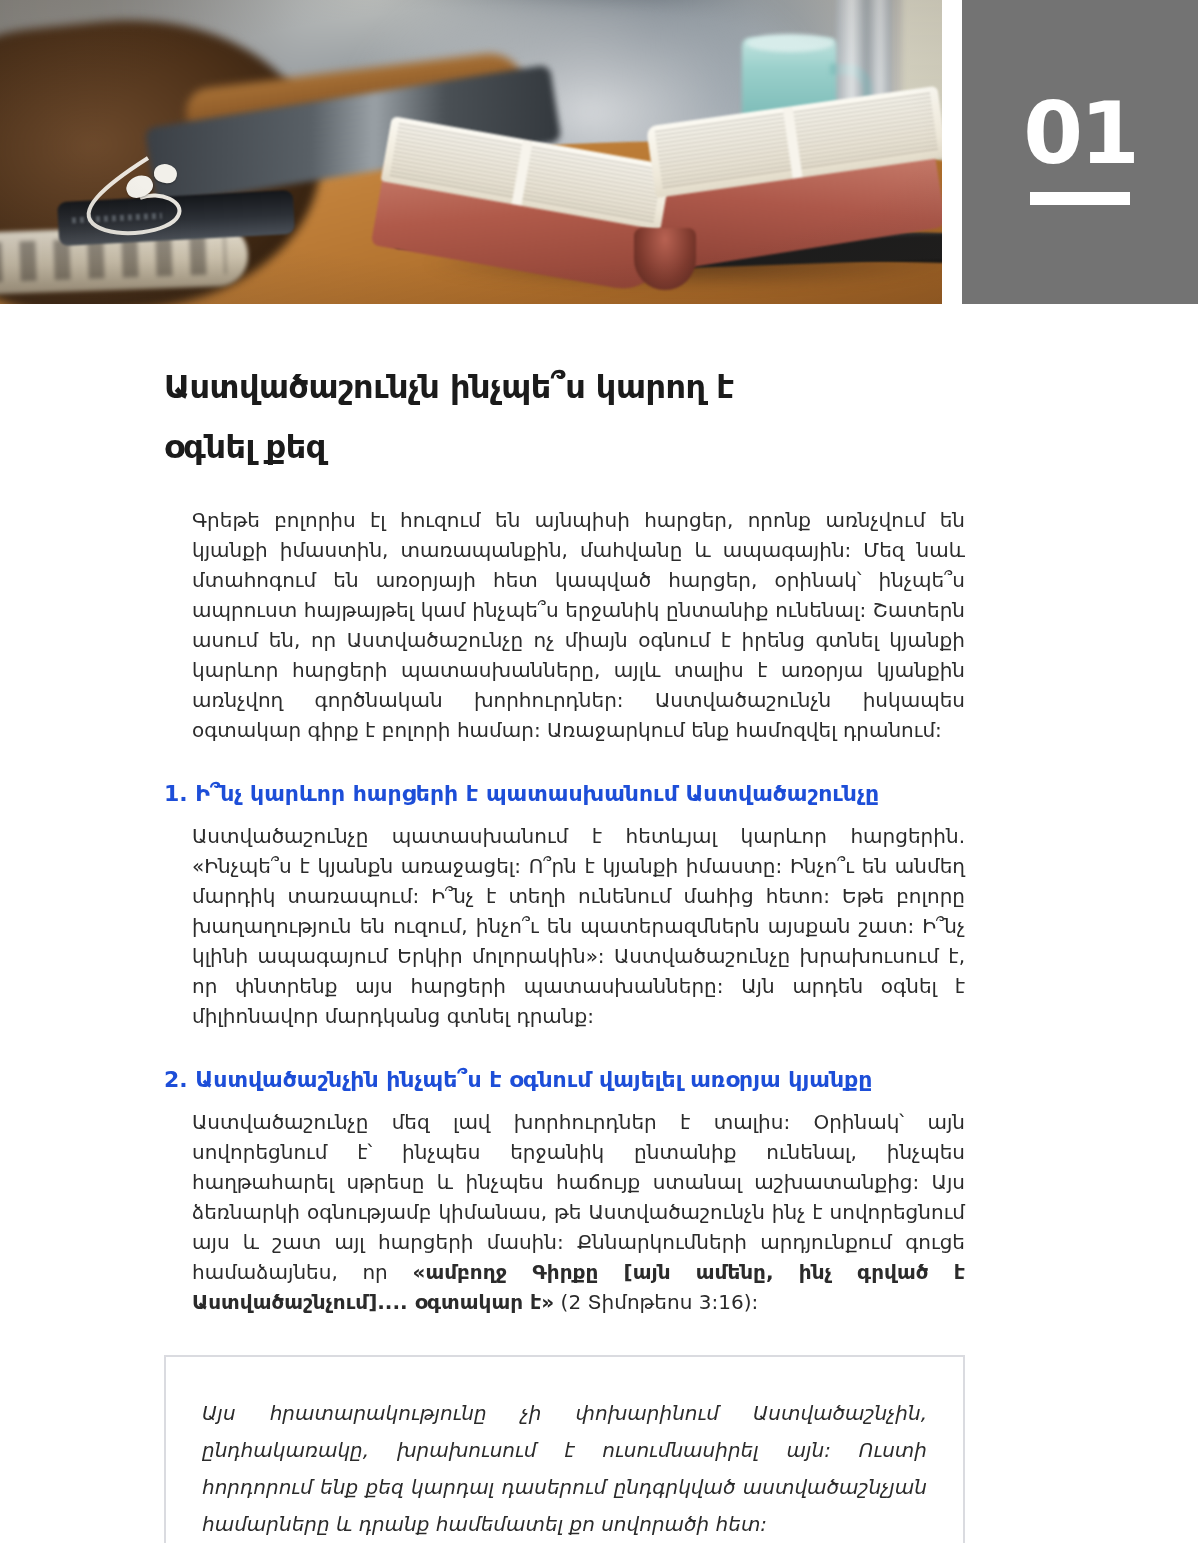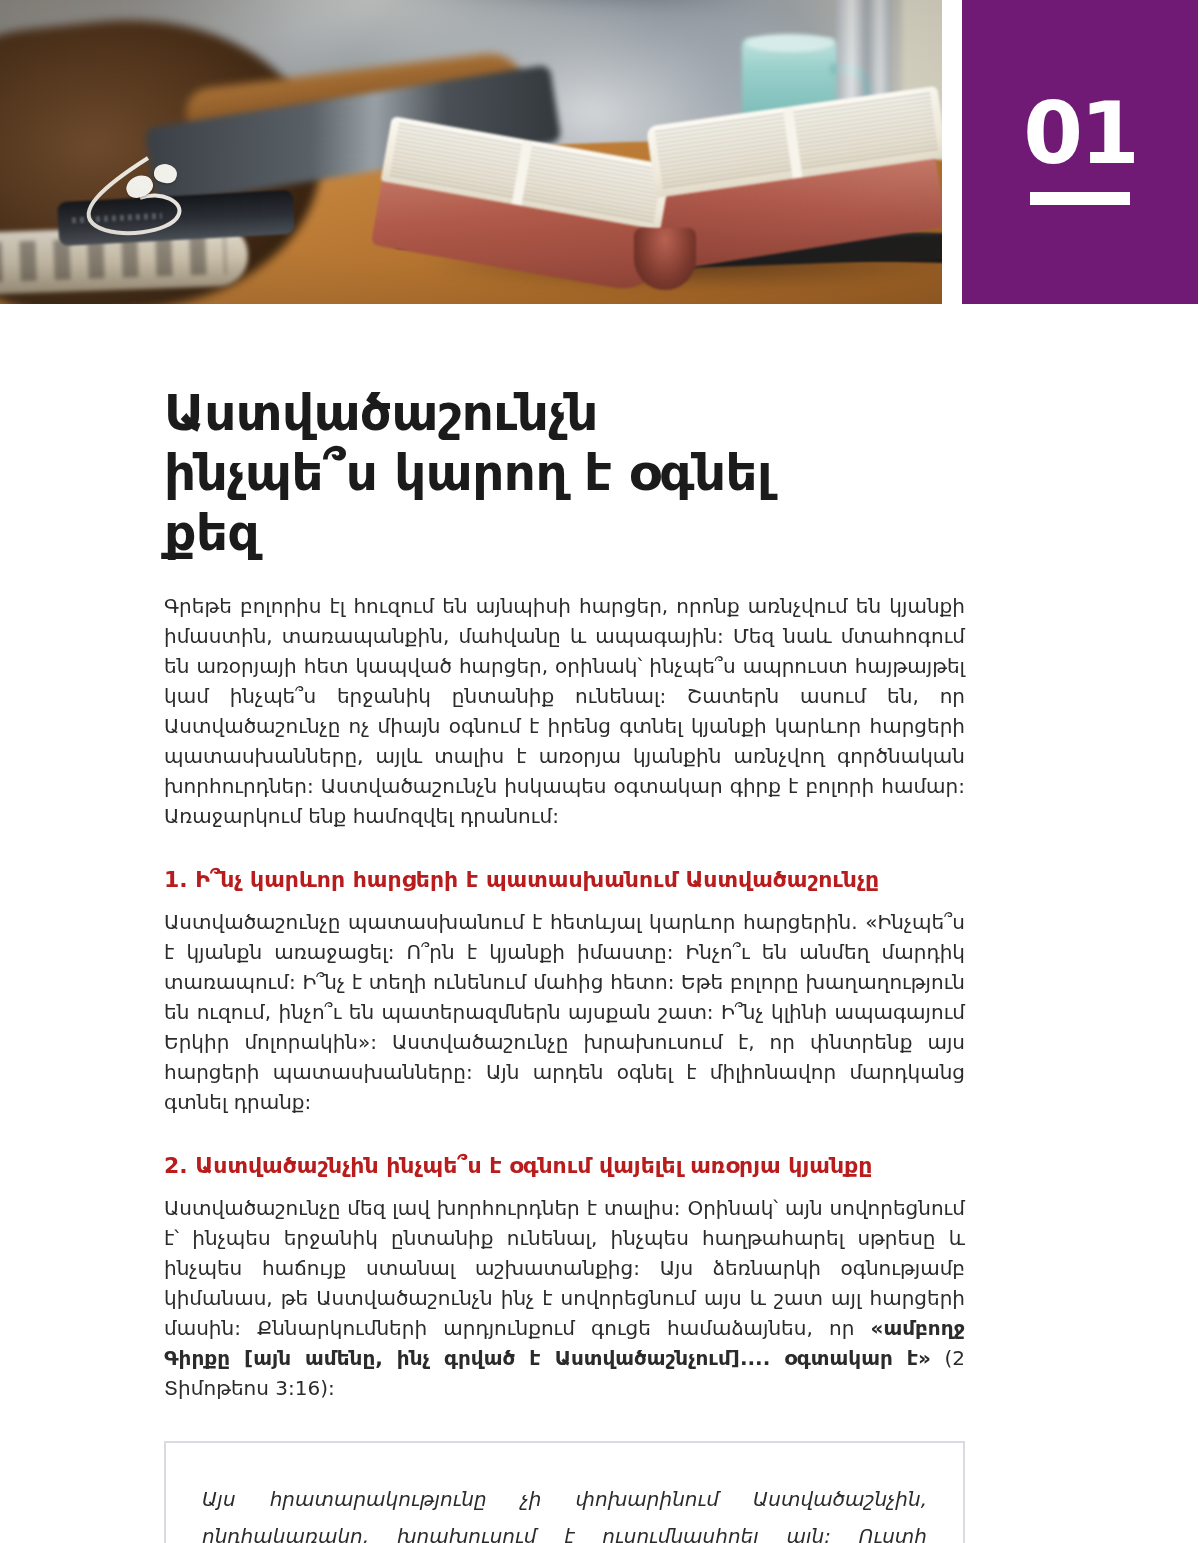--- a/index.html
+++ b/index.html
@@ -70,31 +70,31 @@
     border-radius:9px;
     background:linear-gradient(180deg,#14161a 0%,#2c3036 55%,#4a5058 100%);}
   .ph-phone-dots{left:14px;top:16px;width:90px;height:6px;opacity:.7;
     background:repeating-linear-gradient(90deg,#6c737b 0 4px,transparent 4px 8px);}
   .ph-earbud{background:#f2f0ea;border-radius:50% 50% 44% 44%;box-shadow:0 1px 2px rgba(0,0,0,.35);}
   .eb1{left:126px;top:176px;width:27px;height:21px;transform:rotate(-22deg);}
   .eb2{left:154px;top:164px;width:23px;height:19px;transform:rotate(10deg);}
   .ph-wire{left:0;top:0;width:942px;height:304px;}
   .ph-vignette{inset:0;background:radial-gradient(ellipse at 55% 45%, rgba(0,0,0,0) 55%, rgba(55,45,35,.20) 100%);}
   
-  .badge{position:absolute;left:962px;top:0;width:236px;height:304px;background:#701a75;
+  .badge{position:absolute;left:962px;top:0;width:236px;height:304px;background:#737373;
     display:flex;flex-direction:column;align-items:center;}
   .badge-number{margin-top:90px;font-size:86px;font-weight:bold;color:#ffffff;line-height:1;letter-spacing:-3px;}
   .badge-bar{width:100px;height:13px;background:#ffffff;margin-top:16px;}
   
   .content{position:absolute;left:164px;top:305px;width:801px;}
-  h1{margin:78px 0 0 0;max-width:640px;font-size:50px;line-height:60px;font-weight:bold;color:#1b1b1b;
+  h1{margin:52px 0 0 0;max-width:640px;font-size:32px;line-height:60px;font-weight:bold;color:#1b1b1b;
     letter-spacing:-0.5px;}
-  .body-text{font-size:20px;line-height:30px;text-align:justify;color:#2b2b2b;margin:0 0 0 0;}
+  .body-text{font-size:20px;line-height:30px;text-align:justify;color:#2b2b2b;margin:0 0 0 28px;}
   .intro{margin-top:28px;}
-  h2{margin:34px 0 12px 0;font-size:22px;line-height:30px;font-weight:bold;color:#b91c1c;}
+  h2{margin:34px 0 12px 0;font-size:22px;line-height:30px;font-weight:bold;color:#1d4ed8;}
   .note-box{margin-top:38px;border:2px solid #dadbe0;background:#ffffff;padding:26px 24px 28px 24px;box-sizing:border-box;width:801px;}
   .note-box p{margin:12px;font-style:italic;font-size:20px;line-height:37px;text-align:justify;color:#2b2b2b;}
 </style>
 </head>
 <body>
 
 <div class="hero">
   <div class="photo">
     <div class="ph-bg"></div>
     <div class="ph-light"></div>

